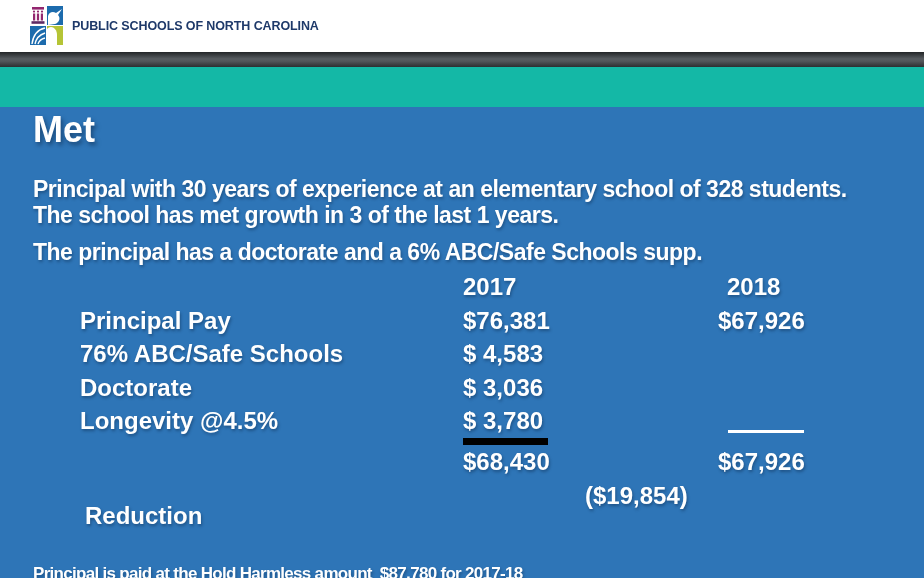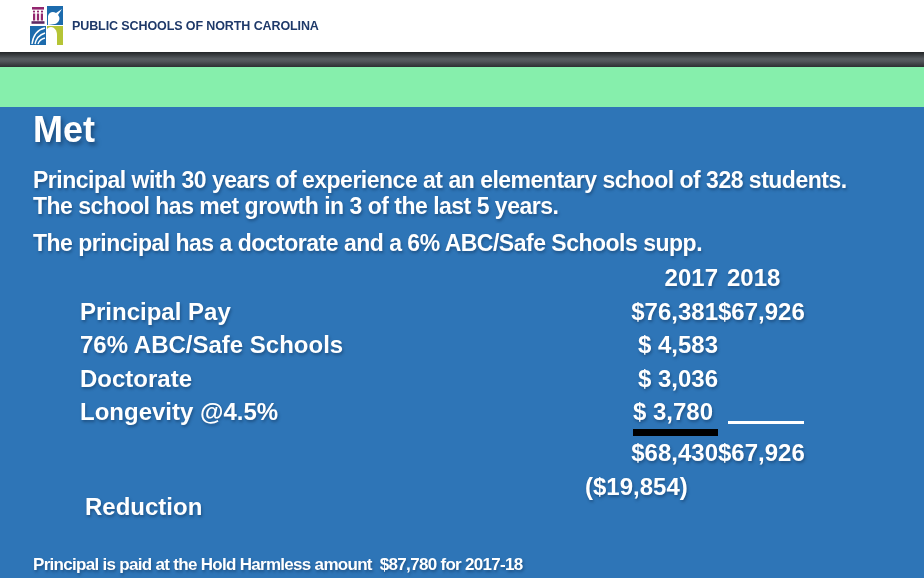--- a/index.html
+++ b/index.html
@@ -6,21 +6,21 @@
     --slide-background:#2E75B7;
     --header-navy:#1E3969;
     --logo-magenta:#93266F;
     --logo-blue:#1C6BAD;
     --logo-green:#B5C436;
     --text-white:#FFFFFF;
   }
   *{margin:0;padding:0;box-sizing:border-box;}
   html,body{width:924px;height:578px;overflow:hidden;}
   body{font-family:"Liberation Sans","DejaVu Sans",sans-serif;background:#fff;}
-  .page{position:relative;width:924px;height:578px;background:#86efac;}
+  .page{position:relative;width:924px;height:578px;background:#14b8a6;}
 
   
   .brand-bar{height:52px;background:#fff;display:flex;align-items:center;padding-left:30px;}
   .logo{width:34px;height:40px;display:grid;grid-template-columns:16px 16px;grid-template-rows:19px 19px;gap:1px;flex:0 0 auto;}
   .logo .q{position:relative;overflow:hidden;}
   .q1{background:#fff;}
   .q2{background:var(--logo-blue);}
   .q3{background:var(--logo-blue);}
   .q4{background:var(--logo-green);}
   .logo svg{display:block;width:100%;height:100%;}
@@ -30,27 +30,27 @@
 
   
   .divider-bar{height:15px;background:linear-gradient(to bottom,#222527 0%,#565b5f 45%,#53585c 60%,#2c2f32 100%);}
 
   
   .slide{height:511px;background:var(--slide-background);color:var(--text-white);font-weight:bold;}
   .slide-title{font-size:36px;line-height:46px;margin:40px 0 0 33px;letter-spacing:0;
     text-shadow:2px 3px 4px rgba(8,30,60,.5);}
   .intro{margin-left:33px;font-size:23px;line-height:26px;letter-spacing:-0.5px;
     text-shadow:1px 2px 3px rgba(8,30,60,.4);}
-  .intro-block1{margin-top:14px;}
+  .intro-block1{margin-top:23px;}
   .intro-block2{margin-top:11px;}
 
   .pay-table{margin:5px 0 0 80px;font-size:24px;text-shadow:1px 2px 3px rgba(8,30,60,.4);}
   .row{display:grid;grid-template-columns:380px 258px 200px;line-height:33.5px;}
   .c{white-space:nowrap;}
-  .v17{padding-left:3px;text-align:right;}
+  .v17{padding-left:3px;}
   .head-2018{padding-left:9px;}
   .u{display:inline-block;line-height:1.2;padding:0 5px 2px 0;border-bottom:7px solid #000000;}
   .blank-rule{display:inline-block;width:76px;height:29px;border-bottom:3px solid #fff;margin-left:10px;vertical-align:top;}
   .reduction-row{display:grid;grid-template-columns:505px auto;line-height:33.5px;margin-top:1px;}
   .red-label{padding-left:5px;white-space:nowrap;margin-top:20px;}
   .red-value{white-space:nowrap;}
 
   .footer-note{margin:31px 0 0 33px;font-size:17px;letter-spacing:-0.7px;white-space:pre-wrap;
     text-shadow:1px 2px 3px rgba(8,30,60,.4);}
 </style>
@@ -100,21 +100,21 @@
     </div>
   </header>
 
   <div class="divider-bar"></div>
 
   <main class="slide">
     <h1 class="slide-title">Met</h1>
 
     <div class="intro intro-block1">
       <div>Principal with 30 years of experience at an elementary school of 328 students.</div>
-      <div>The school has met growth in 3 of the last 5 years.</div>
+      <div>The school has met growth in 3 of the last 1 years.</div>
     </div>
     <div class="intro intro-block2">
       <div>The principal has a doctorate and a 6% ABC/Safe Schools supp.</div>
     </div>
 
     <div class="pay-table">
       <div class="row">
         <div class="c label"></div>
         <div class="c v17">2017</div>
         <div class="c head-2018">2018</div>

